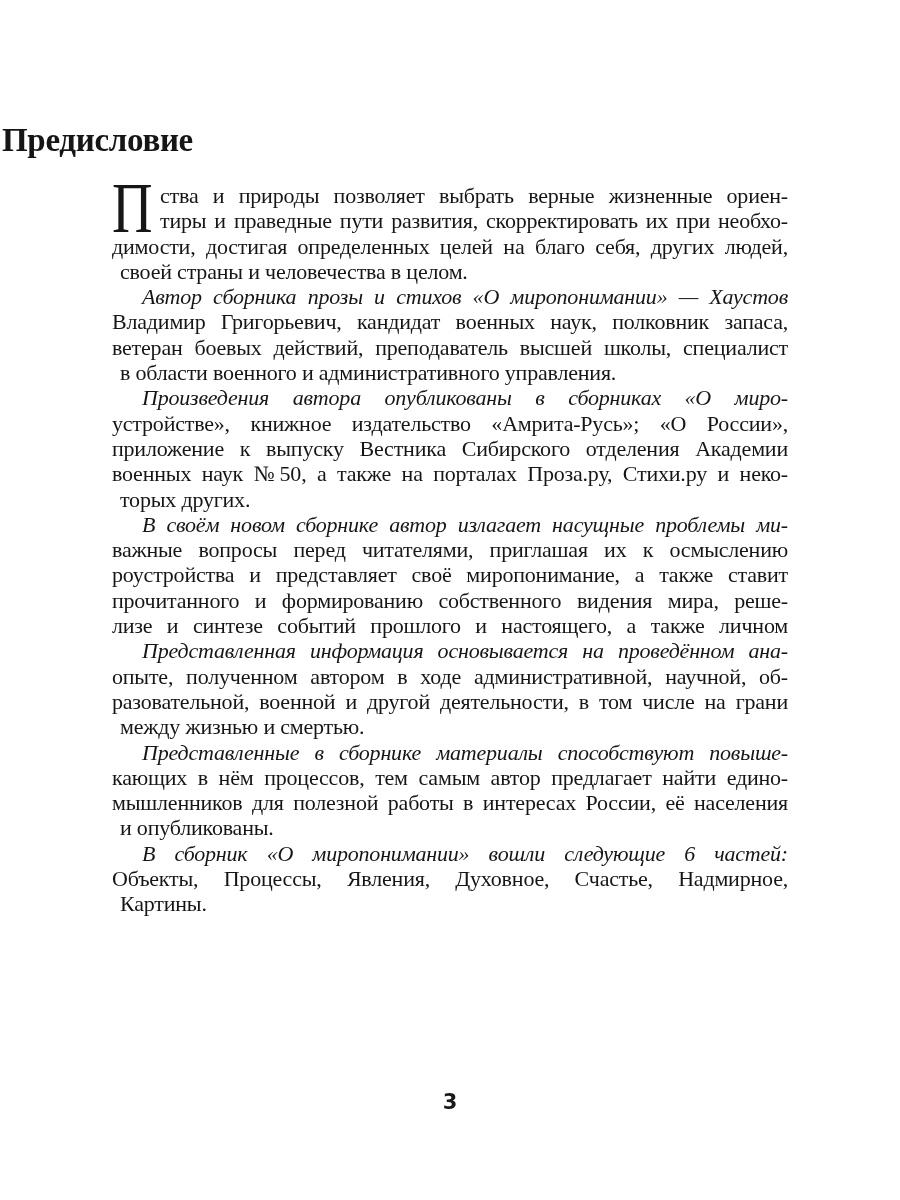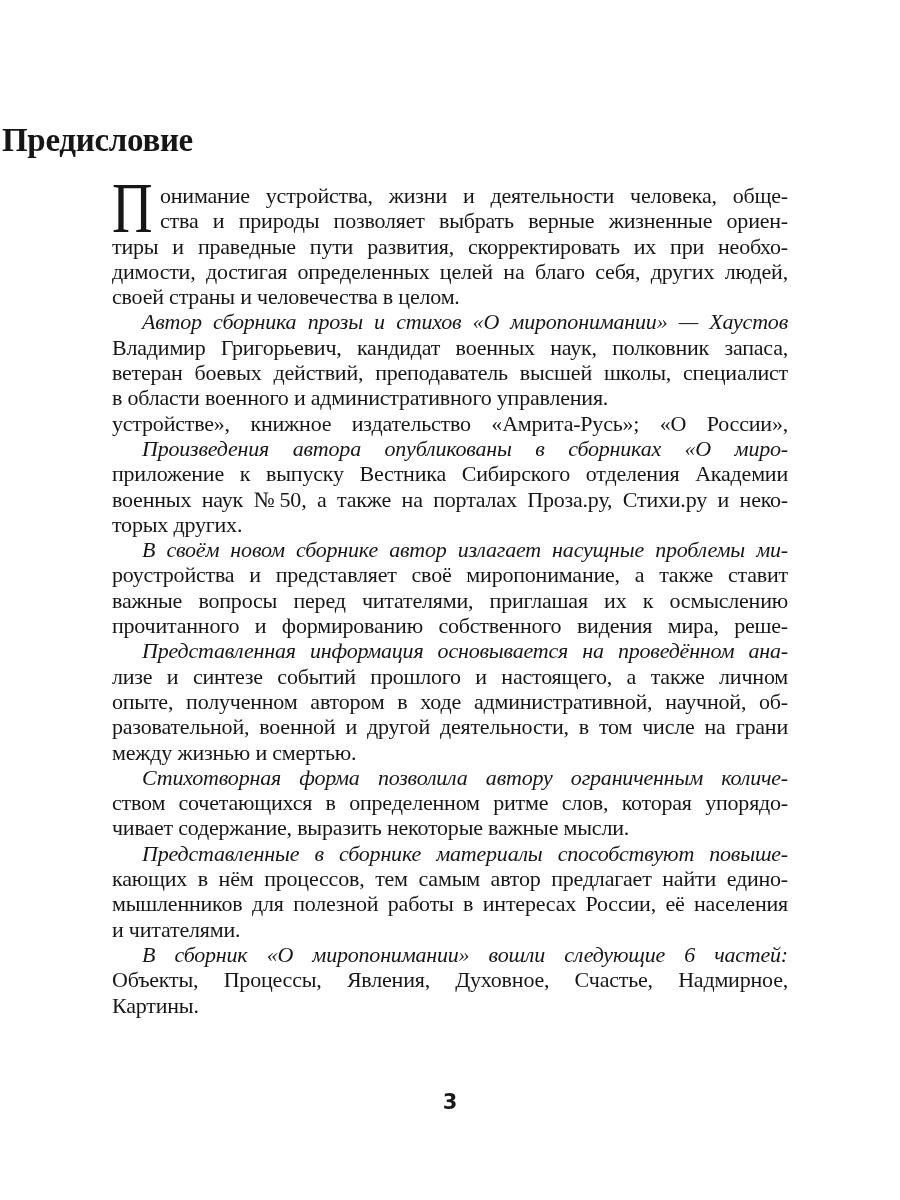--- a/index.html
+++ b/index.html
@@ -38,20 +38,21 @@
   }
   .para { margin: 0; }
   .line {
     text-align: justify;
     text-align-last: justify;
     text-justify: inter-word;
     white-space: normal;
   }
   .line.last {
     text-align-last: left;
+    margin-left: 8px;
   }
   .line.indent {
     text-indent: 30px;
     font-style: italic;
   }
   .dropcap {
     float: left;
     width: 39px;
     height: 50px;
     line-height: 50px;
@@ -75,62 +76,56 @@
 </style>
 </head>
 <body>
 
 <div class="page">
   <h1 class="page-title">Предисловие</h1>
 
   <div class="body-block">
       <div class="para">
         <span class="dropcap">П</span>
-        <div class="line">онимание устройства, жизни и деятельности человека, обще-</div>
         <div class="line">ства и природы позволяет выбрать верные жизненные ориен-</div>
         <div class="line">тиры и праведные пути развития, скорректировать их при необхо-</div>
         <div class="line">димости, достигая определенных целей на благо себя, других людей,</div>
         <div class="line last">своей страны и человечества в целом.</div>
       </div>
       <div class="para">
         <div class="line indent">Автор сборника прозы и стихов «О миропонимании» — Хаустов</div>
         <div class="line">Владимир Григорьевич, кандидат военных наук, полковник запаса,</div>
         <div class="line">ветеран боевых действий, преподаватель высшей школы, специалист</div>
         <div class="line last">в области военного и административного управления.</div>
       </div>
       <div class="para">
+        <div class="line indent">Произведения автора опубликованы в сборниках «О миро-</div>
         <div class="line">устройстве», книжное издательство «Амрита-Русь»; «О России»,</div>
-        <div class="line indent">Произведения автора опубликованы в сборниках «О миро-</div>
         <div class="line">приложение к выпуску Вестника Сибирского отделения Академии</div>
         <div class="line">военных наук №50, а также на порталах Проза.ру, Стихи.ру и неко-</div>
         <div class="line last">торых других.</div>
       </div>
       <div class="para">
         <div class="line indent">В своём новом сборнике автор излагает насущные проблемы ми-</div>
+        <div class="line">важные вопросы перед читателями, приглашая их к осмыслению</div>
         <div class="line">роустройства и представляет своё миропонимание, а также ставит</div>
-        <div class="line">важные вопросы перед читателями, приглашая их к осмыслению</div>
         <div class="line">прочитанного и формированию собственного видения мира, реше-</div>
       </div>
       <div class="para">
+        <div class="line">лизе и синтезе событий прошлого и настоящего, а также личном</div>
         <div class="line indent">Представленная информация основывается на проведённом ана-</div>
-        <div class="line">лизе и синтезе событий прошлого и настоящего, а также личном</div>
         <div class="line">опыте, полученном автором в ходе административной, научной, об-</div>
         <div class="line">разовательной, военной и другой деятельности, в том числе на грани</div>
         <div class="line last">между жизнью и смертью.</div>
       </div>
       <div class="para">
-        <div class="line indent">Стихотворная форма позволила автору ограниченным количе-</div>
-        <div class="line">ством сочетающихся в определенном ритме слов, которая упорядо-</div>
-        <div class="line last">чивает содержание, выразить некоторые важные мысли.</div>
-      </div>
-      <div class="para">
         <div class="line indent">Представленные в сборнике материалы способствуют повыше-</div>
         <div class="line">кающих в нём процессов, тем самым автор предлагает найти едино-</div>
         <div class="line">мышленников для полезной работы в интересах России, её населения</div>
-        <div class="line last">и читателями.</div>
+        <div class="line last">и опубликованы.</div>
       </div>
       <div class="para">
         <div class="line indent">В сборник «О миропонимании» вошли следующие 6 частей:</div>
         <div class="line">Объекты, Процессы, Явления, Духовное, Счастье, Надмирное,</div>
         <div class="line last">Картины.</div>
       </div>
     </div>
 
   <div class="page-number">3</div>
 </div>

